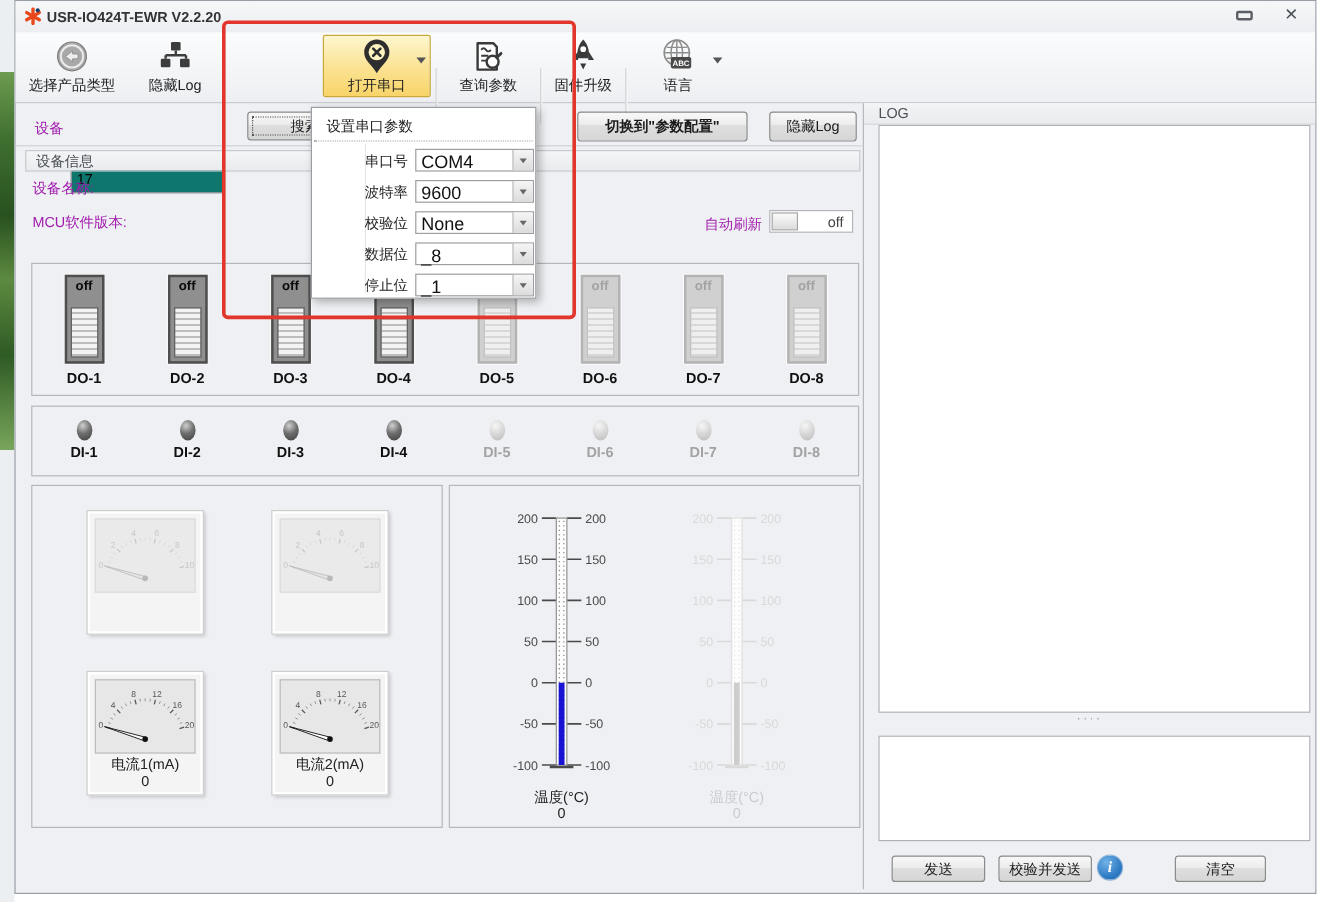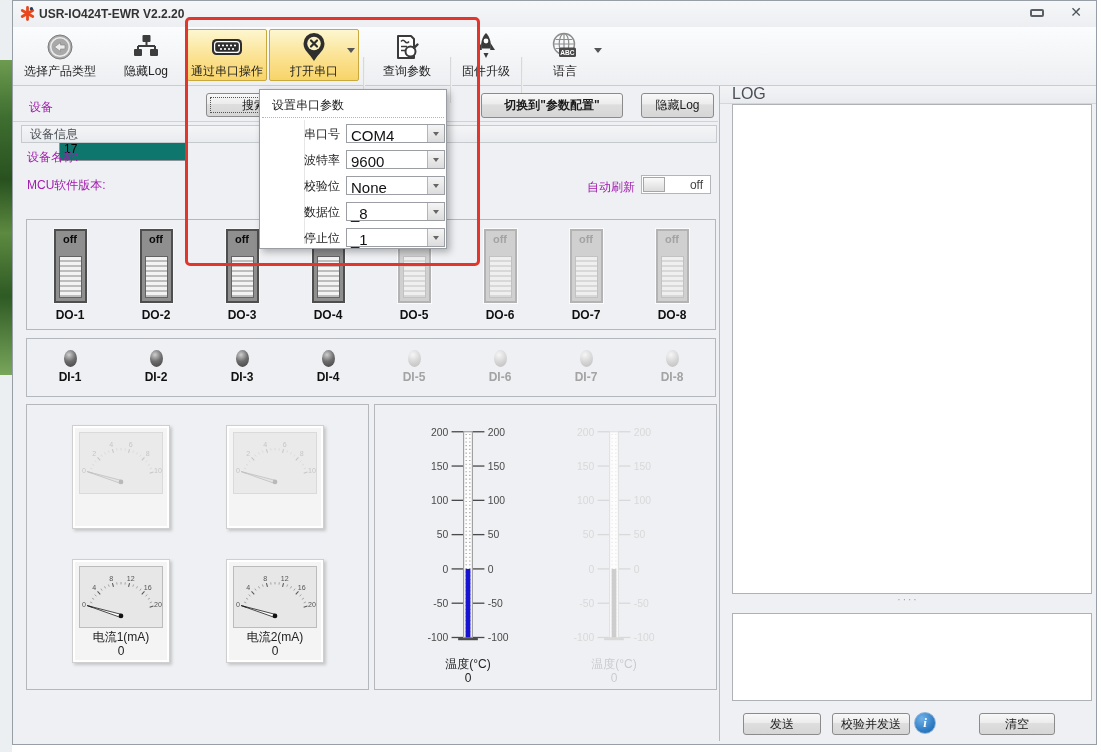--- a/index.html
+++ b/index.html
@@ -88,21 +88,21 @@
   .thermo{position:absolute;top:18px;width:150px;}
   .t1{left:18px}.t2{left:164px}
   .thermo svg{display:block;width:150px;height:232px;}
   .t-label{text-align:center;font-size:12px;color:#222;margin-top:2px;line-height:14px;}
   .t-read{text-align:center;font-size:12px;color:#222;line-height:14px;}
   .thermo.dis .t-label,.thermo.dis .t-read{opacity:.18;}
   
   .log-panel{position:absolute;left:706px;top:85px;width:377px;height:655px;border-left:1px solid #b6b9bc;
     background:#eef0f3;box-sizing:border-box;}
   .log-header{height:17px;background:linear-gradient(#f3f4f6,#e9ebee);border-bottom:1px solid #d4d6d9;
-    font-size:16px;color:#4a4f55;line-height:16px;padding-left:12px;}
+    font-size:12px;color:#4a4f55;line-height:16px;padding-left:12px;}
   .log-area{position:absolute;left:12px;top:18px;width:360px;height:490px;background:#fff;
     border:1px solid #aeb1b5;box-sizing:border-box;}
   .splitter{position:absolute;left:0;top:509px;width:100%;height:12px;text-align:center;
     font-size:10px;color:#9aa0a6;letter-spacing:2px;cursor:row-resize;line-height:10px;}
   .send-area{position:absolute;left:12px;top:527px;width:360px;height:88px;background:#fff;
     border:1px solid #aeb1b5;box-sizing:border-box;}
   .send-btn{position:absolute;left:23px;top:627px;width:78px;height:22px;}
   .verify-btn{position:absolute;left:112px;top:627px;width:78px;height:22px;}
   .info-icon{position:absolute;left:194px;top:626px;width:22px;height:22px;border-radius:50%;
     background:radial-gradient(circle at 35% 28%,#71b2e8,#2f7cc4 62%,#1f63a8);border:1px solid #8fb4d8;
@@ -165,38 +165,20 @@
     <div class="tbtn" style="left:92px;width:82px;">
       <span class="ticon">
         <svg width="30" height="26" viewBox="0 0 30 26">
           <rect x="11.5" y="1" width="8" height="7" rx="1" fill="#3d3d3d"></rect>
           <path d="M15.5,8 V12 M7,12 H24 M7,12 V15 M24,12 V15" stroke="#3d3d3d" stroke-width="2" fill="none"></path>
           <rect x="3" y="15" width="8" height="7" rx="1" fill="#3d3d3d"></rect>
           <rect x="19" y="15" width="8" height="7" rx="1" fill="#3d3d3d"></rect>
         </svg>
       </span>
       <span class="tlabel">隐藏Log</span>
-    </div>
-    <div class="tbtn active" style="left:174px;width:80px;">
-      <span class="ticon">
-        <svg width="34" height="24" viewBox="0 0 34 24">
-          <rect x="2" y="4" width="30" height="16" rx="4.5" fill="#2e2e2e"></rect>
-          <rect x="4.6" y="6.6" width="24.8" height="10.8" rx="3" fill="none" stroke="#fff" stroke-width="1.2"></rect>
-          <circle cx="9" cy="10.5" r="1.1" fill="#fff"></circle>
-            <circle cx="13" cy="10.5" r="1.1" fill="#fff"></circle>
-          <circle cx="17" cy="10.5" r="1.1" fill="#fff"></circle>
-            <circle cx="21" cy="10.5" r="1.1" fill="#fff"></circle>
-          <circle cx="25" cy="10.5" r="1.1" fill="#fff"></circle>
-          <circle cx="11" cy="14" r="1.1" fill="#fff"></circle>
-            <circle cx="15" cy="14" r="1.1" fill="#fff"></circle>
-          <circle cx="19" cy="14" r="1.1" fill="#fff"></circle>
-            <circle cx="23" cy="14" r="1.1" fill="#fff"></circle>
-        </svg>
-      </span>
-      <span class="tlabel">通过串口操作</span>
     </div>
     <div class="tbtn active" style="left:256px;width:90px;">
       <span class="ticon">
         <svg width="30" height="30" viewBox="0 0 30 30">
           <path d="M15,1 a10.5,10.5 0 0 1 10.5,10.5 c0,7 -6,10 -10.5,17.5 c-4.5,-7.5 -10.5,-10.5 -10.5,-17.5 A10.5,10.5 0 0 1 15,1 Z" fill="#2e2e2e"></path>
           <circle cx="15" cy="11.5" r="6.8" fill="#fdf3c0"></circle>
           <path d="M12,8.5 L18,14.5 M18,8.5 L12,14.5" stroke="#2e2e2e" stroke-width="2.2" stroke-linecap="round"></path>
         </svg>
       </span>
       <span class="tlabel">打开串口</span>

